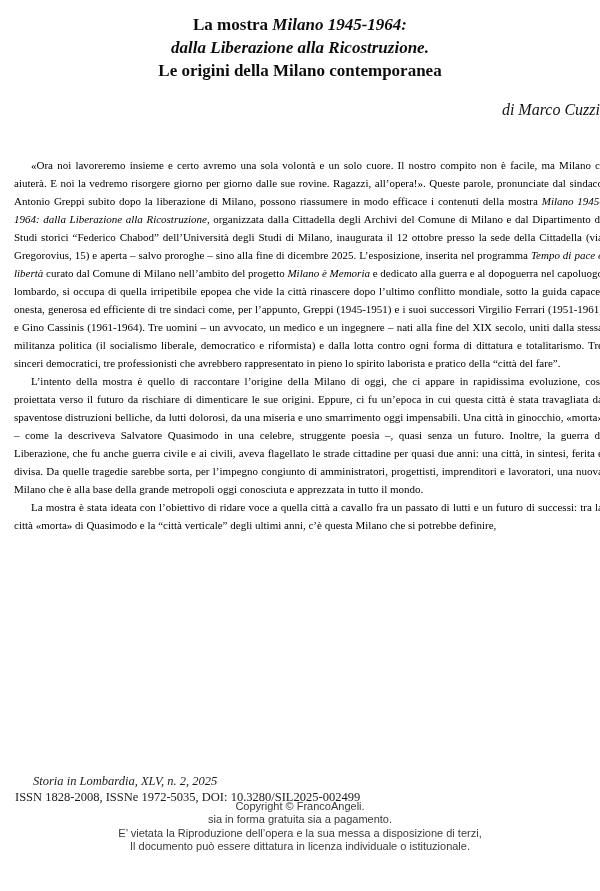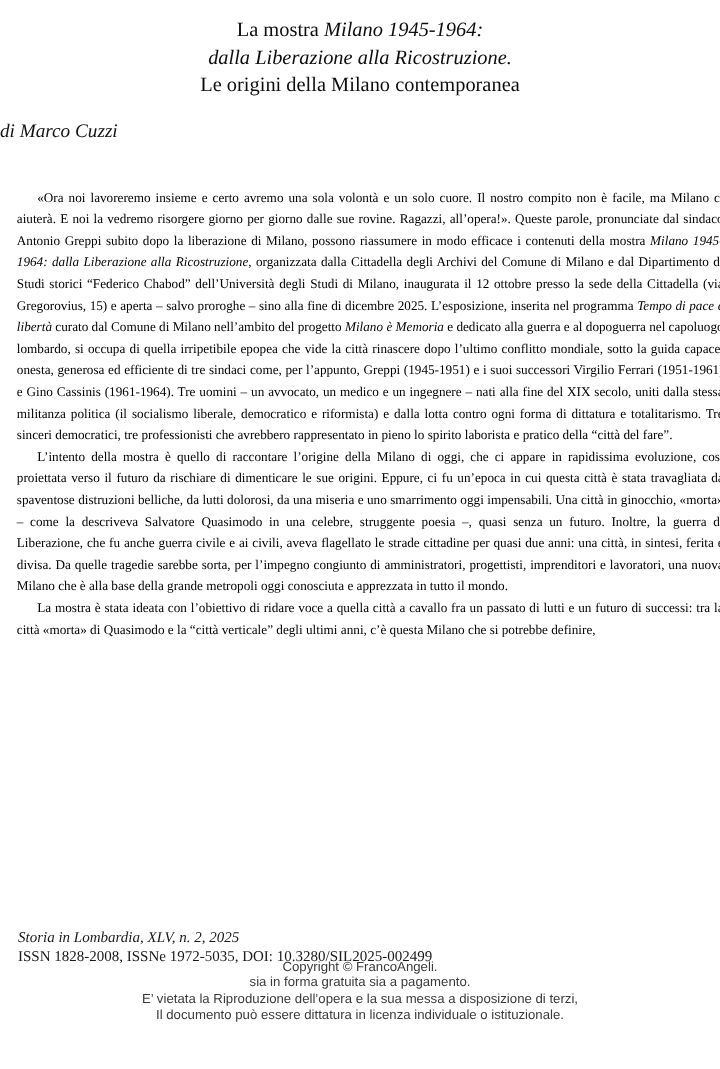--- a/index.html
+++ b/index.html
@@ -11,31 +11,31 @@
     color: #111111;
     font-family: "Liberation Serif", serif;
     overflow: hidden;
   }
   .title-block {
     position: absolute;
     top: 13px;
     left: 0;
     width: 100%;
     text-align: center;
-    font-weight: normal;
+    font-weight: bold;
     font-size: 17px;
     line-height: 23px;
     color: #0d0d0d;
   }
   .byline {
     position: absolute;
     top: 100px;
     left: 0;
     width: 100%;
-    text-align: left;
+    text-align: right;
     font-style: italic;
     font-size: 16px;
     line-height: 19px;
     color: #141414;
   }
   .body-text {
     position: absolute;
     top: 156px;
     left: 14px;
     width: 589px;
@@ -53,21 +53,21 @@
   .journal-ref {
     position: absolute;
     top: 774px;
     left: 15px;
     width: 570px;
     font-size: 12.5px;
     line-height: 15.5px;
     text-align: left;
     color: #1a1a1a;
   }
-  .journal-ref .journal-title-line { font-style: italic; }
+  .journal-ref .journal-title-line { font-style: italic; margin-left: 18px; }
   .copyright-block {
     position: absolute;
     top: 800px;
     left: 0;
     width: 100%;
     text-align: center;
     font-family: "Liberation Sans", sans-serif;
     font-size: 11px;
     line-height: 13.3px;
     color: #3a3a3a;

